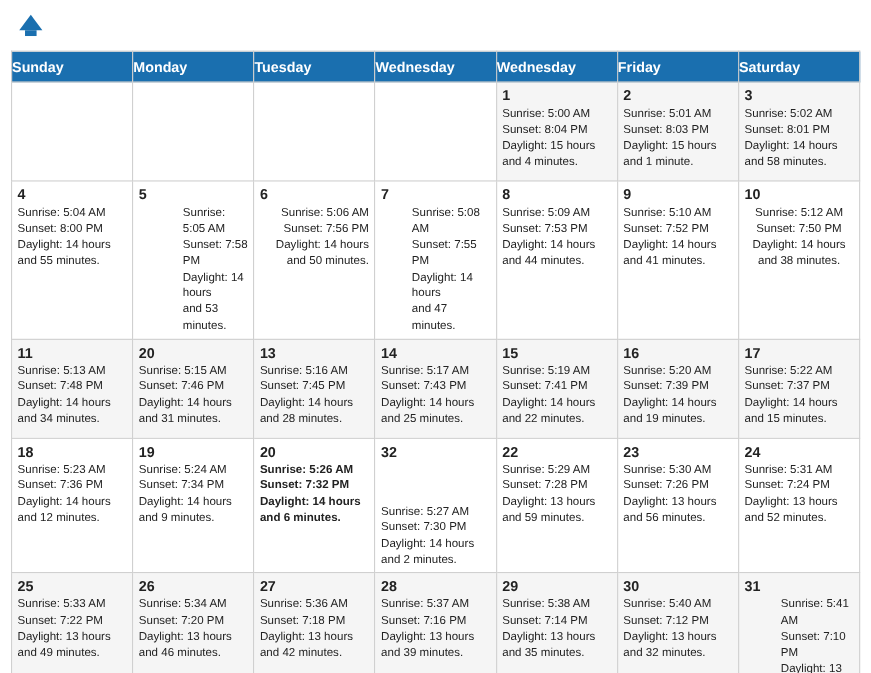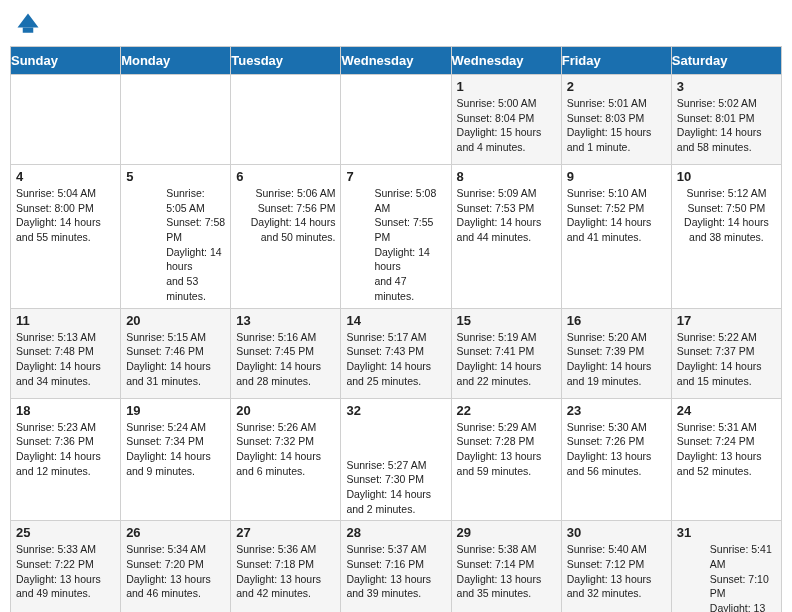--- a/index.html
+++ b/index.html
@@ -265,21 +265,21 @@
         </td>
         <td>
           <div class="day-number">19</div>
           <div class="day-info" style="white-space: pre-line;">Sunrise: 5:24 AM
 Sunset: 7:34 PM
 Daylight: 14 hours
 and 9 minutes.</div>
         </td>
         <td>
           <div class="day-number">20</div>
-          <div class="day-info" style="white-space: pre-line;">Sunrise: 5:26 AM
+          <div class="day-info" style="white-space: pre-line; font-weight: bold;">Sunrise: 5:26 AM
 Sunset: 7:32 PM
 Daylight: 14 hours
 and 6 minutes.</div>
         </td>
         <td>
           <div class="day-number">32</div>
           <div class="day-info" style="white-space: pre-line; margin-top: 40px;">Sunrise: 5:27 AM
 Sunset: 7:30 PM
 Daylight: 14 hours
 and 2 minutes.</div>

